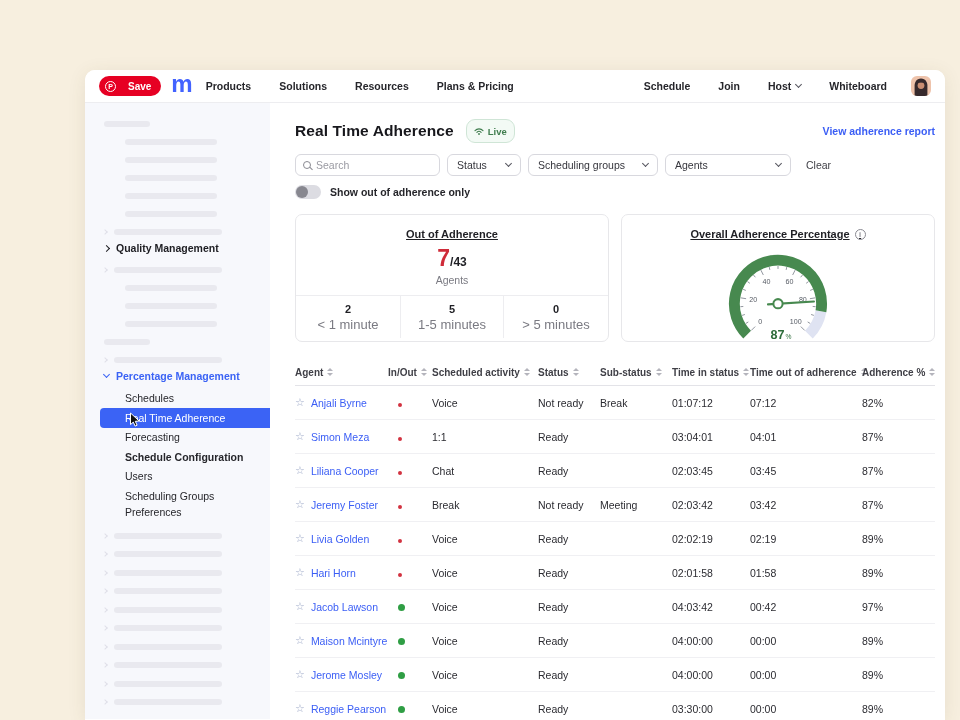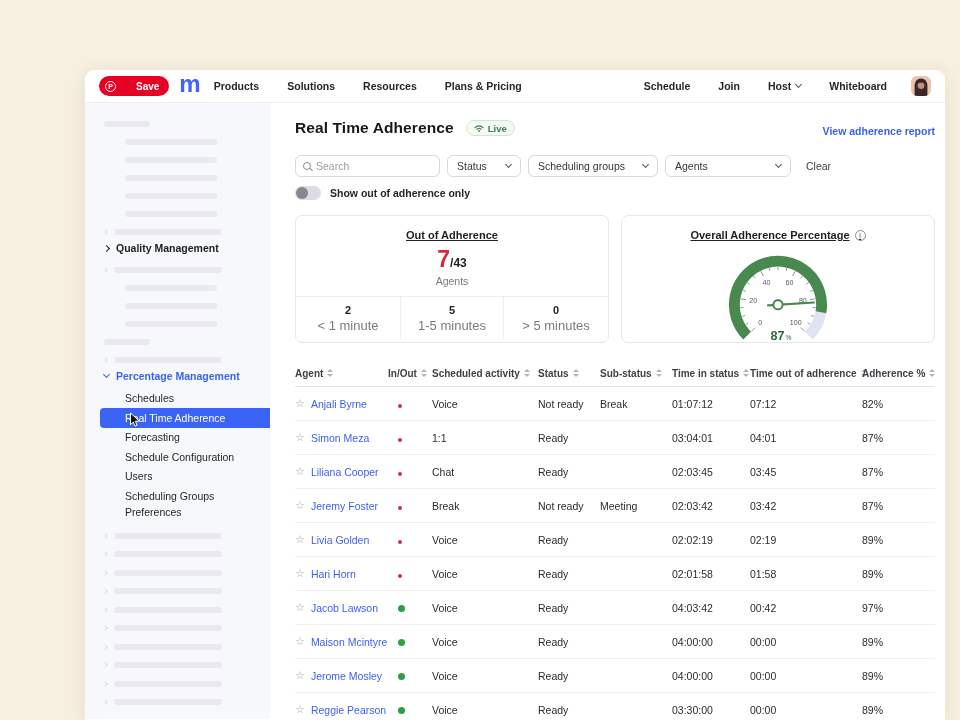--- a/index.html
+++ b/index.html
@@ -5,21 +5,21 @@
   * { margin:0; padding:0; box-sizing:border-box; }
   html,body { width:960px; height:720px; overflow:hidden; }
   body { background:#f7efdf; font-family:"Liberation Sans", sans-serif; color:#212126; position:relative; }
 
   .window { position:absolute; left:85px; top:70px; width:860px; height:650px;
             background:#fff; border-radius:10px 10px 0 0; overflow:hidden;
             box-shadow:0 3px 18px rgba(90,80,50,.10); }
 
   
   .app-header { height:33px; border-bottom:1px solid #ededf0; display:flex; align-items:center; padding:0 14px; background:#fff; }
-  .save-pill { display:inline-flex; align-items:center; gap:20px; background:#e60023; color:#fff;
+  .save-pill { display:inline-flex; align-items:center; gap:12px; background:#e60023; color:#fff;
                border:none; border-radius:11px; height:20px; padding:0 10px 0 6px;
                font-size:10px; font-weight:bold; cursor:pointer; }
   .pin-circle { width:11px; height:11px; border:1.4px solid #fff; border-radius:50%;
                 display:inline-flex; align-items:center; justify-content:center;
                 font-size:7px; font-weight:bold; color:#fff; line-height:1; }
   .logo { font-size:24px; font-weight:800; color:#4262ff; margin:0 14px 4px 10px; letter-spacing:-1px; }
   .nav { display:flex; gap:28px; }
   .nav-item { font-size:10.5px; font-weight:600; color:#26262b; cursor:pointer; white-space:nowrap; display:inline-flex; align-items:center; gap:5px; }
   .right-zone { margin-left:auto; display:flex; align-items:center; gap:24px; }
   .chev { width:5px; height:5px; border-right:1.4px solid #55555e; border-bottom:1.4px solid #55555e;
@@ -39,26 +39,26 @@
   .wm-item { position:absolute; left:15px; right:0; height:20px; line-height:20px;
              padding-left:25px; font-size:10.5px; color:#26262b; cursor:pointer; border-radius:4px 0 0 4px; }
   .wm-item.selected { background:#3b63f5; color:#fff; }
 
   .cursor-svg { position:absolute; left:44px; top:342px; z-index:6; pointer-events:none; }
 
   
   .main { flex:1; position:relative; padding:16px 10px 0 25px; background:#fff; overflow:hidden; }
   .title-row { display:flex; align-items:center; }
   .page-title { font-size:15.5px; font-weight:bold; color:#17171c; letter-spacing:.1px; }
-  .live-badge { margin-left:12px; display:inline-flex; align-items:center; gap:4px; height:16px;
+  .live-badge { margin-left:12px; display:inline-flex; align-items:center; gap:4px; height:24px;
                 padding:0 7px; border:1px solid #cfe5d6; background:#f3faf5; border-radius:9px;
                 font-size:9.5px; font-weight:600; color:#3f7d4e; }
   .report-link { position:absolute; right:10px; top:22px; font-size:10.5px; font-weight:600; color:#3b5ef5; cursor:pointer; }
 
-  .filters { margin-top:18px; display:flex; align-items:center; gap:7px; }
+  .filters { margin-top:11px; display:flex; align-items:center; gap:7px; }
   .search-box { width:145px; height:22px; border:1px solid #d8d8de; border-radius:6px;
                 display:flex; align-items:center; padding:0 7px; gap:5px; background:#fff; }
   .search-box input { border:none; outline:none; width:100%; font-size:10.5px; color:#35353c;
                       font-family:"Liberation Sans", sans-serif; background:transparent; }
   .search-box input::placeholder { color:#9a9aa2; }
   .mag { width:8px; height:8px; border:1.3px solid #8a8a92; border-radius:50%; position:relative; flex:none; }
   .mag::after { content:''; position:absolute; width:4px; height:1.3px; background:#8a8a92;
                 transform:rotate(45deg); right:-3px; bottom:-1px; }
   .select { height:22px; border:1px solid #d8d8de; border-radius:6px; background:#fff; cursor:pointer;
             display:flex; align-items:center; justify-content:space-between; padding:0 9px; font-size:10.5px; color:#35353c; }
@@ -145,21 +145,21 @@
         <span>Quality Management</span>
       </div>
       <div class="side-section blue" style="left:19px; top:267px;">
         <span class="chev"></span>
         <span>Percentage Management</span>
       </div>
       <div id="wm-items">
           <div class="wm-item" style="top:285px;">Schedules</div>
           <div class="wm-item selected" style="top:304.6px;">Real Time Adherence</div>
           <div class="wm-item" style="top:324.2px;">Forecasting</div>
-          <div class="wm-item" style="top:343.8px;">Schedule Configuration</div>
+          <div class="wm-item" style="top:343.8px;font-weight:bold;">Schedule Configuration</div>
           <div class="wm-item" style="top:363.4px;">Users</div>
           <div class="wm-item" style="top:383px;">Scheduling Groups</div>
           <div class="wm-item" style="top:399px;">Preferences</div>
         </div>
     <div class="sk" style="left:19px; top:18px; width:46px;"></div>
         <div class="sk" style="left:19px; top:236px; width:46px;"></div>
         <div class="sk" style="left:40px; top:36px; width:92px;"></div>
         <div class="sk" style="left:40px; top:54px; width:92px;"></div>
         <div class="sk" style="left:40px; top:72px; width:92px;"></div>
         <div class="sk" style="left:40px; top:90px; width:92px;"></div>

